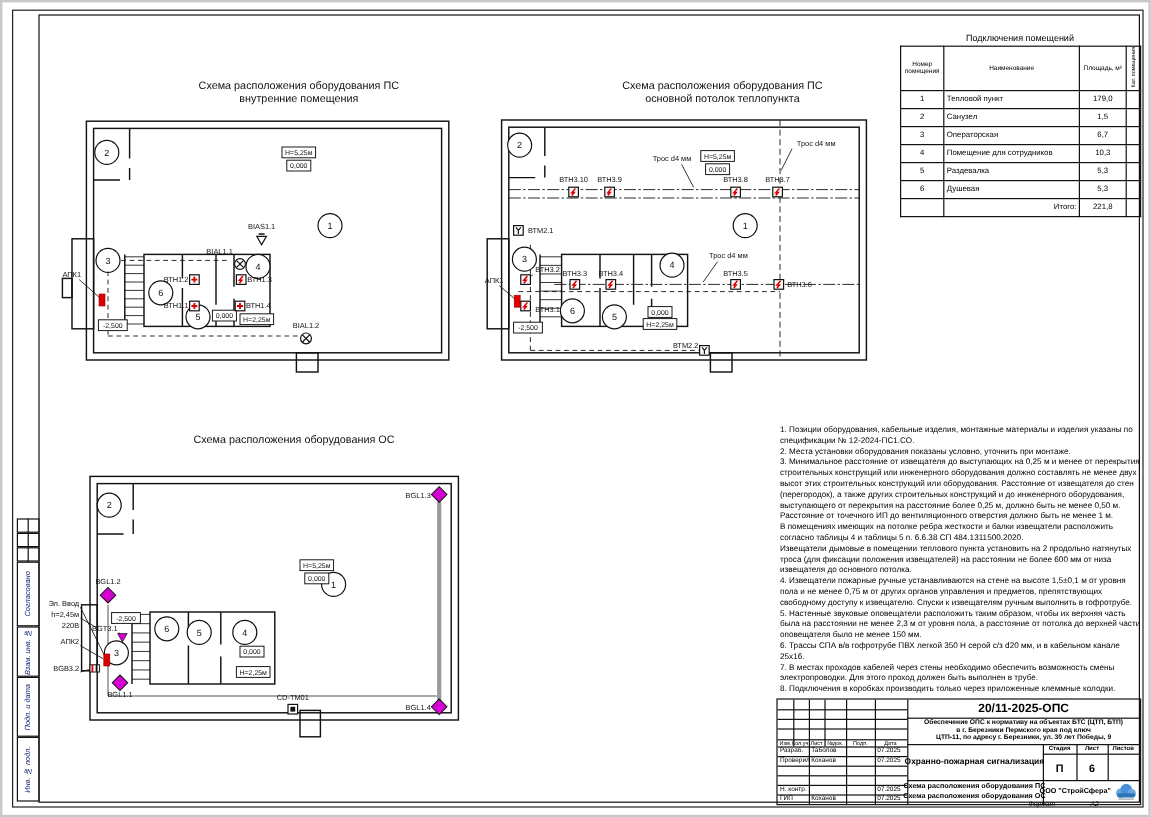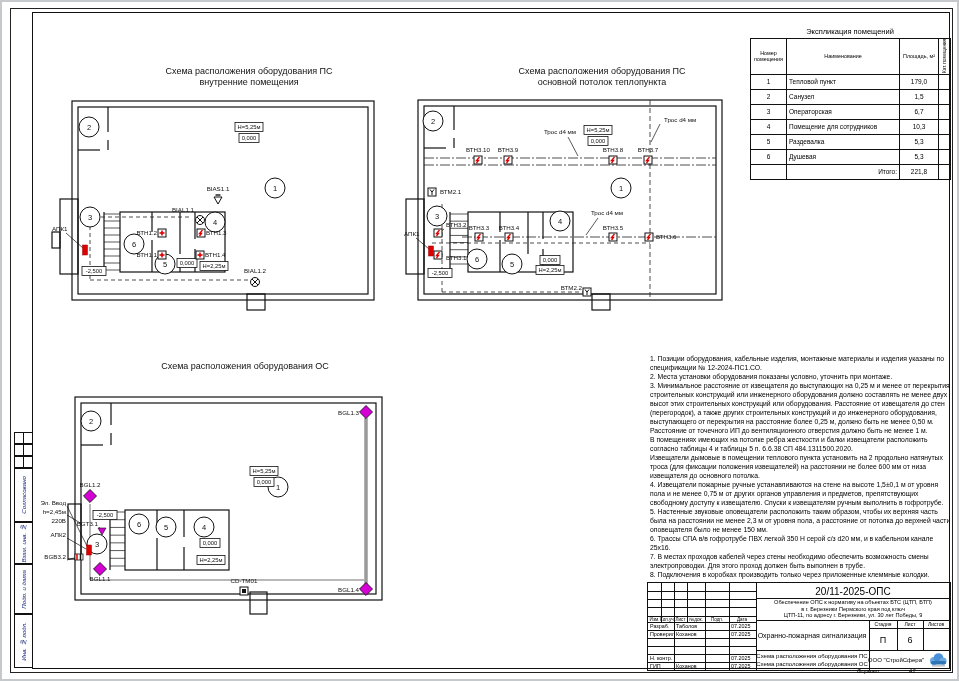--- a/index.html
+++ b/index.html
@@ -23,21 +23,21 @@
   td.r{text-align:right;}
   .vert{writing-mode:vertical-rl;transform:rotate(180deg);font-size:4.6px;margin:0 auto;}
   
   .notes{position:absolute;left:648px;top:352px;width:302px;font-size:6.8px;line-height:9px;text-align:left;}
   .notes p{margin:0;}
   
   .stamp{position:absolute;left:645px;top:580px;width:302px;height:87px;border:1.5px solid #111;box-sizing:content-box;}
   .vl{position:absolute;width:1px;background:#111;}
   .hl{position:absolute;height:1px;background:#111;}
   .st-txt{position:absolute;white-space:nowrap;}
-  .ctr{transform:translate(-50%,-50%);}
+  .ctr{transform:translate(-50%,-50%);font-weight:bold;}
   .fmt{position:absolute;top:666px;left:855px;width:90px;font-size:5.6px;font-style:italic;}
   .fmt .f2{margin-left:28px;}
   svg text{font-family:"Liberation Sans",sans-serif;fill:#111;}
   .logo{position:absolute;}
 </style>
 </head>
 <body>
 
 <div class="page">
   <div class="sheet-border"></div>
@@ -442,21 +442,21 @@
       <text x="66" y="172" text-anchor="end" font-size="6.2">BGT3.1</text>
       <text x="34" y="205" text-anchor="end" font-size="6.2">BGB3.2</text>
       <text x="34" y="183" text-anchor="end" font-size="6.2">АПК2</text>
       <text x="34" y="151" text-anchor="end" font-size="6.2">Эл. Ввод</text>
       <text x="34" y="160" text-anchor="end" font-size="6.2">h=2,45м</text>
       <text x="34" y="169" text-anchor="end" font-size="6.2">220В</text>
       <text x="212" y="229" text-anchor="middle" font-size="6.2">CD-TM01</text>
       <text x="213" y="15" text-anchor="middle" font-size="9">Схема расположения оборудования ОС</text>
     </svg>
 
-  <div class="expl-title">Экспликация помещений</div>
+  <div class="expl-title">Подключения помещений</div>
   <table class="expl">
     <colgroup>
         <col style="width:36px">
         <col style="width:113px">
         <col style="width:39px">
         <col style="width:12px">
       </colgroup>
     <thead>
       <tr style="height:34px">
         <th>Номер помещения</th>

